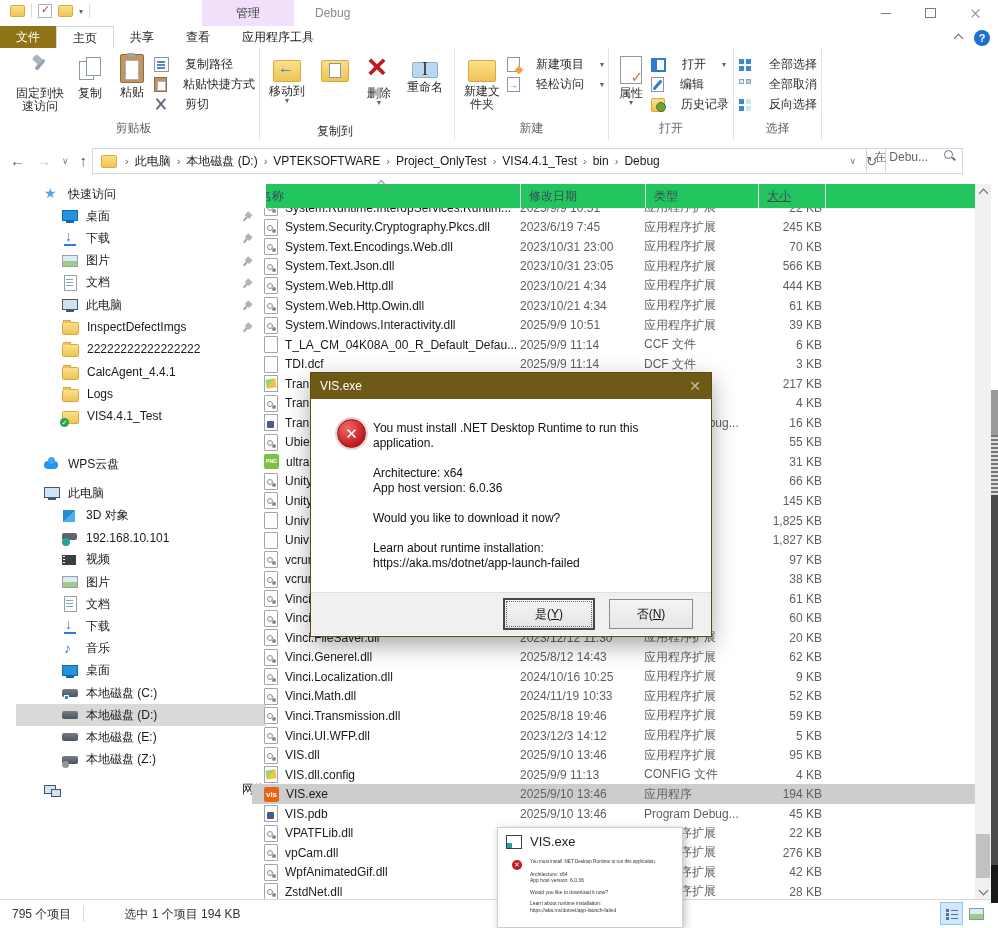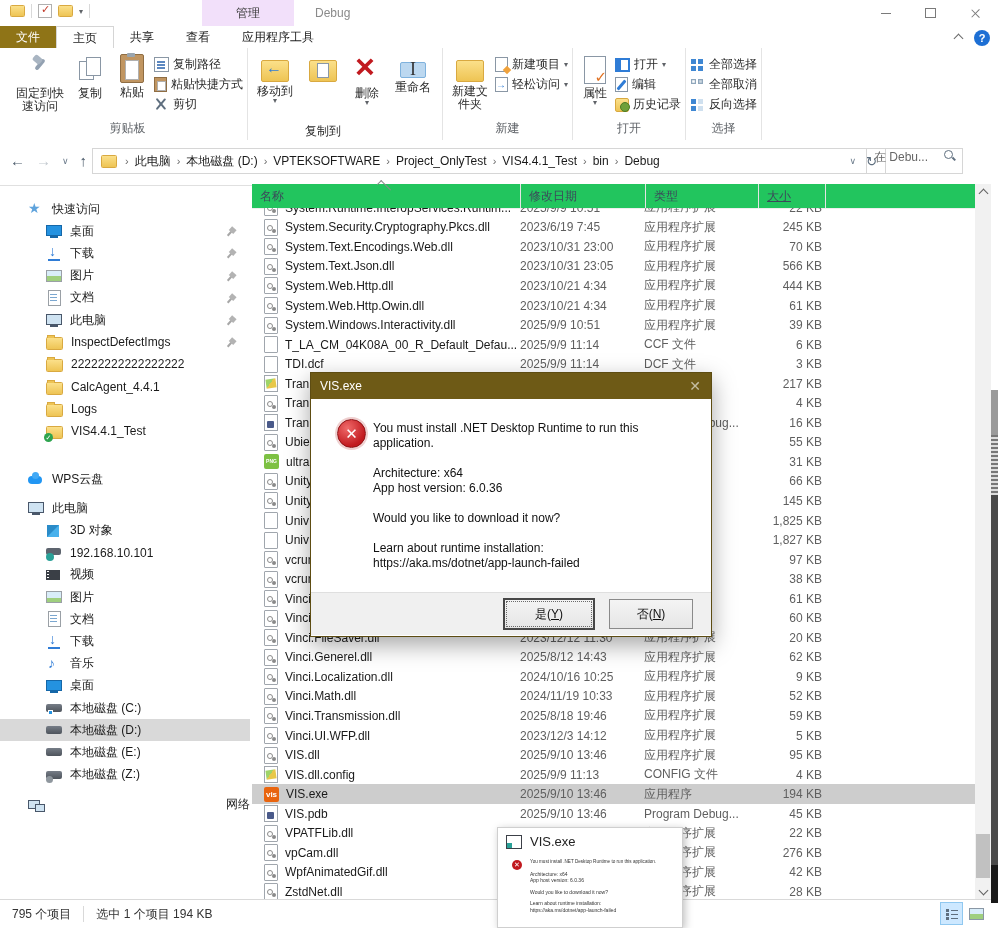--- a/index.html
+++ b/index.html
@@ -33,21 +33,21 @@
            display:flex;align-items:center;justify-content:center;}
   .helpbtn::before{content:"?";}
   
   #ribbon{top:48px;left:0;width:998px;height:92px;background:#fff;border-bottom:1px solid #d5d5d5;display:flex;}
   .rgroup{display:flex;flex-direction:column;border-right:1px solid #e4e4e4;padding:4px 4px 0 4px;}
   .rgroup-content{display:flex;flex:1;align-items:flex-start;gap:2px;}
   .rgroup-label{text-align:center;color:#5f6368;font-size:12px;padding:2px 0 3px 0;}
   .bigbtn{display:flex;flex-direction:column;align-items:center;padding-top:2px;}
   .bigbtn .blabel{text-align:center;line-height:13px;margin-top:3px;color:#2b2b2b;}
   .smallcol{display:flex;flex-direction:column;gap:1px;padding-top:3px;}
-  .smallbtn{display:flex;align-items:center;gap:4px;height:19px;color:#2b2b2b;white-space:nowrap;}
+  .smallbtn{display:flex;align-items:center;gap:16px;height:19px;color:#2b2b2b;white-space:nowrap;}
   .arrowdn{font-size:8px;color:#5f6368;line-height:6px;}
   
   .ri{position:relative;width:30px;height:30px;flex:none;}
   .si{position:relative;width:15px;height:15px;flex:none;}
   .ic-folder{background:linear-gradient(#fbe08a,#eec454);border:1px solid #d9a940;border-radius:1.5px;}
   .ri.i-pin::before{content:"";position:absolute;left:13px;top:4px;width:4px;height:13px;background:#93a1b1;border-radius:2px;transform:rotate(40deg);}
   .ri.i-pin::after{content:"";position:absolute;left:8px;top:2px;width:9px;height:7px;background:#a9b5c2;border-radius:2px;transform:rotate(40deg);}
   .ri.i-copy::before{content:"";position:absolute;left:4px;top:7px;width:13px;height:17px;background:#fff;border:1px solid #8a97a5;}
   .ri.i-copy::after{content:"";position:absolute;left:11px;top:3px;width:13px;height:17px;background:#fff;border:1px solid #8a97a5;}
   .ri.i-paste{background:#c09561;border:1px solid #8f6d43;border-radius:2px;width:22px;height:27px;margin:0 4px;}
@@ -95,21 +95,21 @@
   .crumb-item{padding:0 4px;white-space:nowrap;}
   .crumb-sep{color:#6a6a6a;font-size:11px;padding:0 2px;}
   .crumb-right{margin-left:auto;display:flex;align-items:center;gap:10px;padding-right:8px;color:#5f6f7f;}
   .refresh{font-size:13px;}
   .searchbox{position:absolute;left:846px;top:8px;width:95px;height:24px;border:1px solid #d6d6d6;display:flex;margin-left:20px;}
   .searchbox .stext{flex:1;padding-left:7px;color:#666;white-space:nowrap;overflow:hidden;}
   .mag{position:relative;width:13px;height:13px;margin-right:6px;flex:none;}
   .mag::before{content:"";position:absolute;left:1px;top:1px;width:7px;height:7px;border:1.5px solid #5f6f7f;border-radius:50%;}
   .mag::after{content:"";position:absolute;left:9px;top:9px;width:4px;height:1.5px;background:#5f6f7f;transform:rotate(45deg);}
   
-  #sidebar{top:198px;left:0;width:250px;bottom:28px;background:#fff;overflow:hidden;}
+  #sidebar{top:183px;left:0;width:250px;bottom:28px;background:#fff;overflow:hidden;padding-left:16px;}
   .sb-item{height:22.2px;display:flex;align-items:center;position:relative;}
   .sb-item.lvl0{padding-left:28px;} .sb-item.lvl1{padding-left:46px;}
   .sb-item .sblabel{margin-left:8px;white-space:nowrap;}
   .sb-item.selected{background:#d9d9d9;}
   .pin-ic{position:absolute;right:14px;top:7px;width:10px;height:10px;transform:rotate(42deg);opacity:.75;}
   .pin-ic::before{content:"";position:absolute;left:4px;top:4px;width:1.5px;height:6px;background:#8a8a8a;}
   .pin-ic::after{content:"";position:absolute;left:2px;top:0;width:6px;height:4.5px;background:#9a9a9a;}
   .sb{position:relative;width:16px;height:16px;flex:none;}
   .sb.i-quick-access::before{content:"★";color:#5fa3dc;font-size:14px;position:absolute;top:-1px;}
   .sb.i-desktop::before{content:"";position:absolute;left:0;top:2px;width:14px;height:9px;background:#2492e0;border:1px solid #1567a8;}
@@ -941,21 +941,21 @@
       <div class="pv-gap"></div>
       <div>Learn about runtime installation:</div>
       <div>https://aka.ms/dotnet/app-launch-failed</div>
     </div>
   </div>
 </div>
 
 <div id="statusbar" class="abs">
   <span class="st-text">795 个项目</span>
   <span class="st-sep"></span>
-  <span class="st-text" style="padding-left:0;">选中 1 个项目  194 KB</span>
+  <span class="st-text" style="padding-left:0;margin-left:28px;">选中 1 个项目  194 KB</span>
   <div class="viewtoggles">
     <div class="vbtn active">
         <span class="vd"></span>
       </div>
     <div class="vbtn">
         <span class="vt"></span>
       </div>
   </div>
 </div>
 

